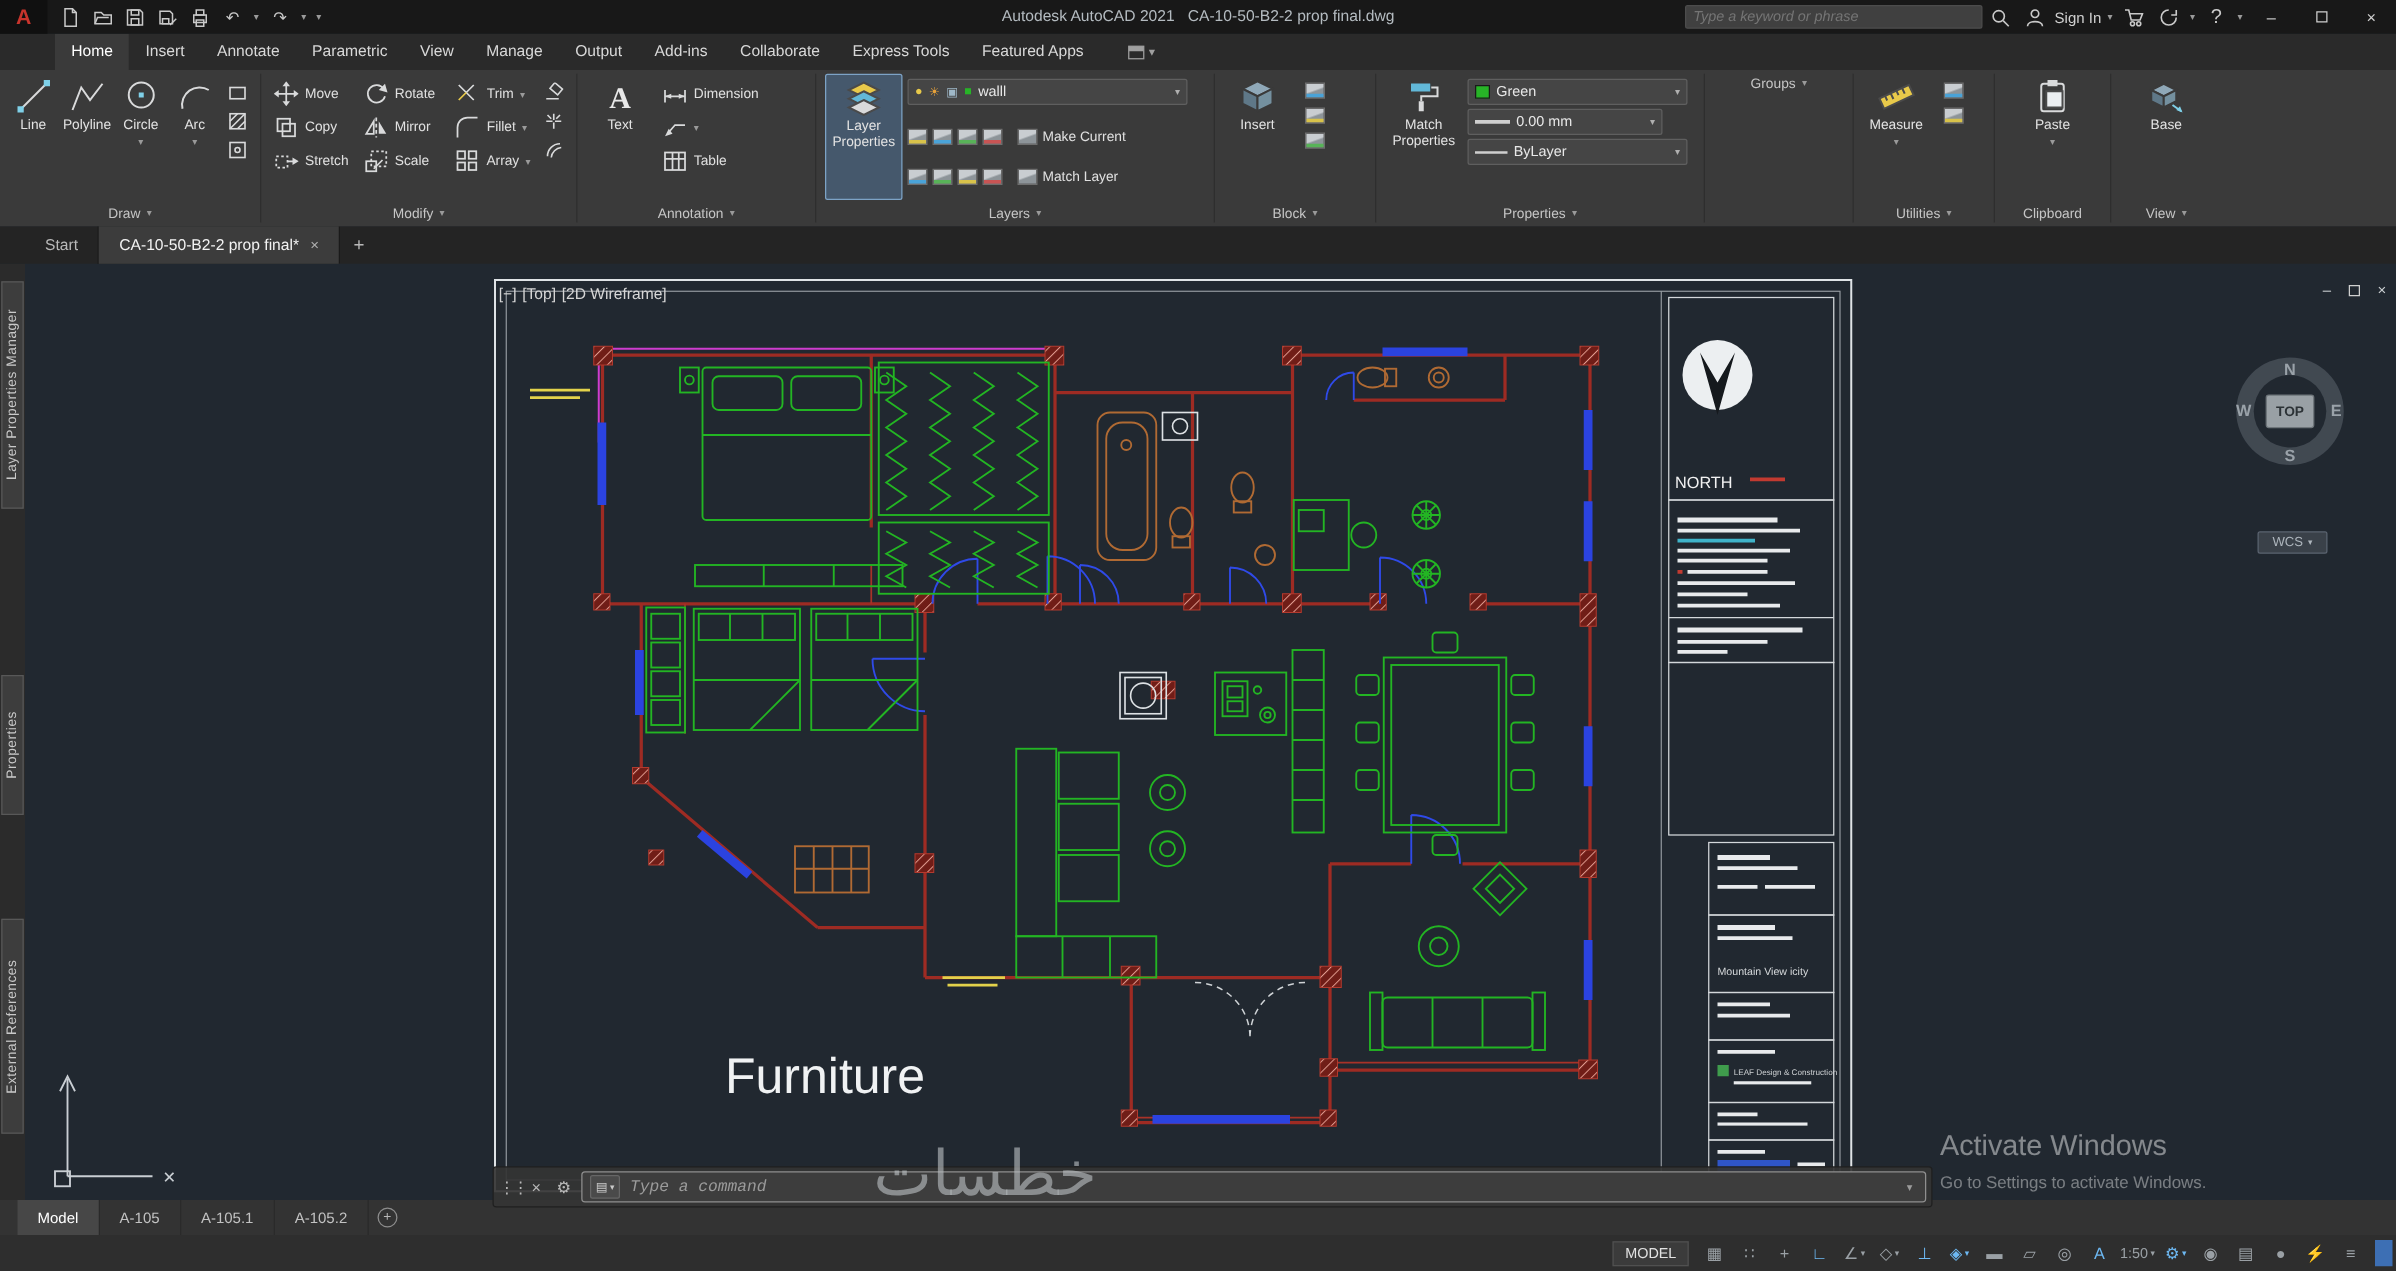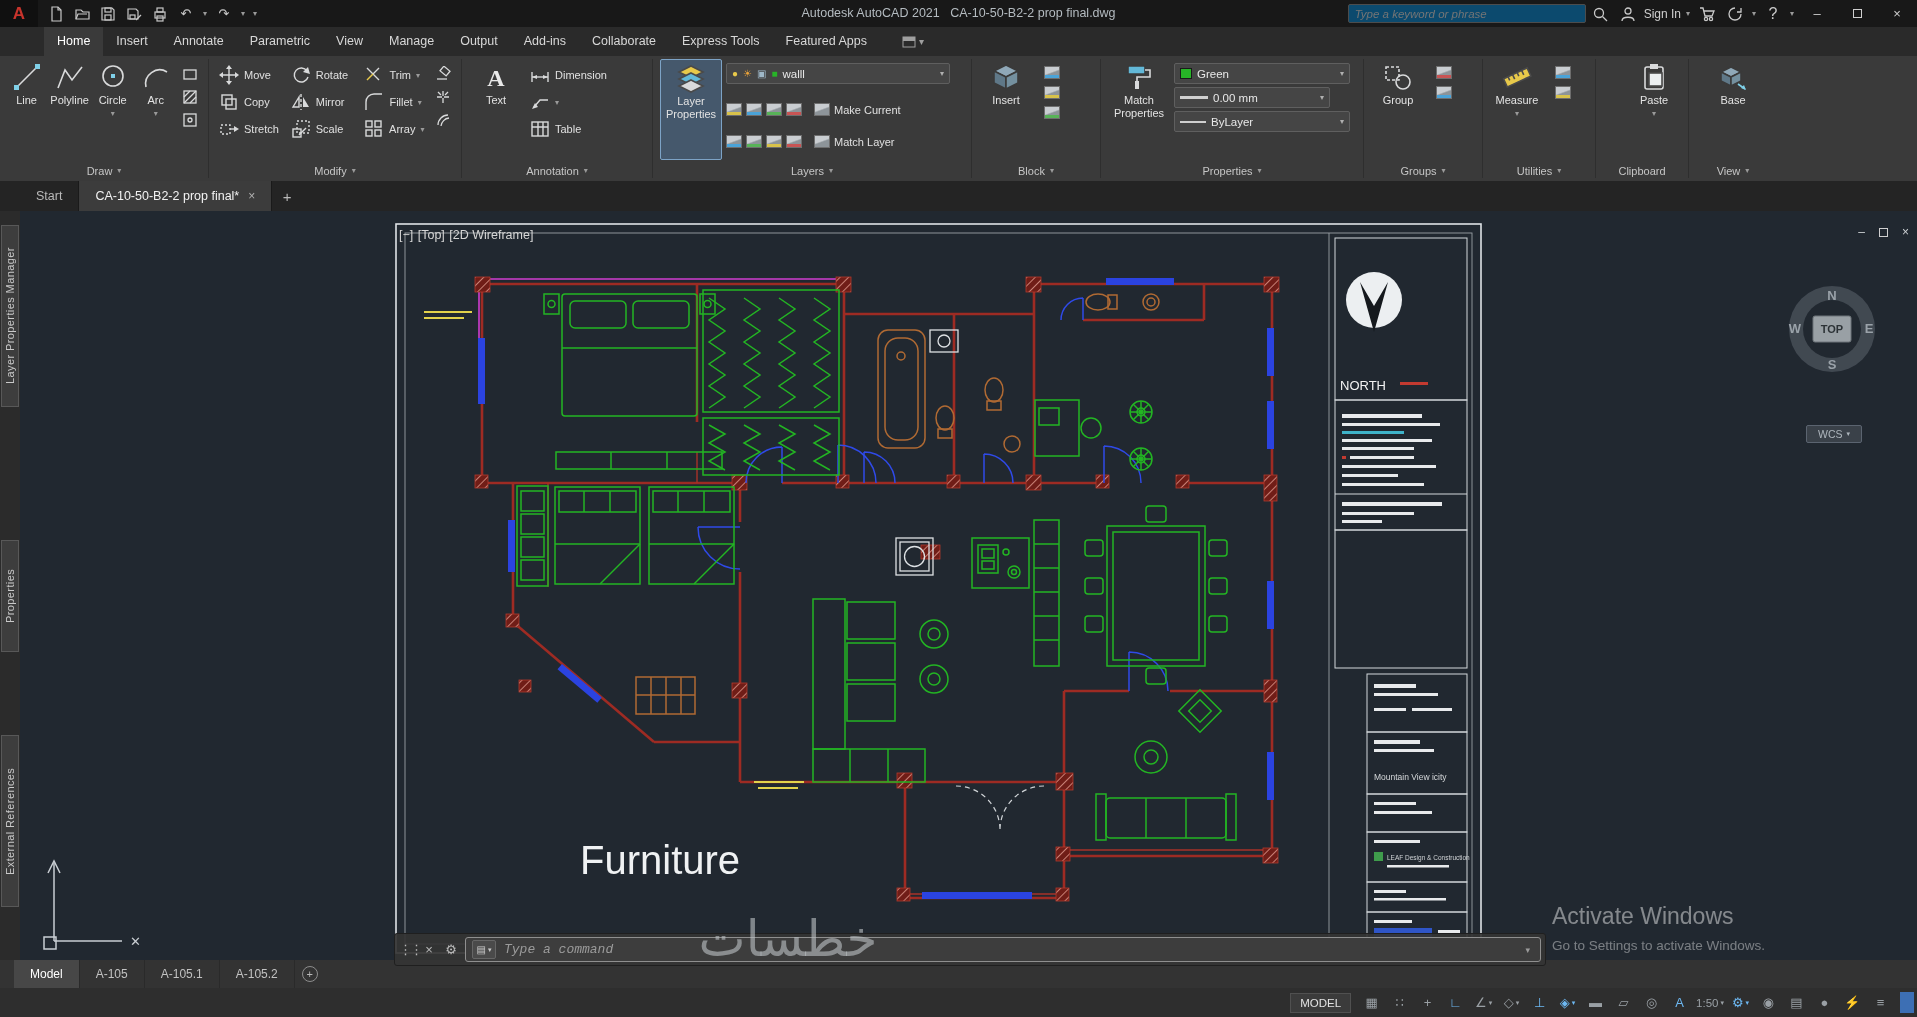--- a/index.html
+++ b/index.html
@@ -12,21 +12,21 @@
     background:#181818; display:flex; align-items:center; z-index:30; }
   .logo { width:38px; height:27px; display:flex; align-items:center; justify-content:center;
     font-weight:bold; font-size:17px; color:#c8342c; background:#101010; }
   .qat { display:flex; align-items:center; gap:2px; margin-left:6px; }
   .qbtn { width:24px; height:22px; display:flex; align-items:center; justify-content:center; color:#c9c9c9; font-size:13px; }
   .qbtn svg { stroke:#c9c9c9; fill:none; stroke-width:1.2; }
   .qcaret { font-size:8px; color:#9a9a9a; width:10px; text-align:center; }
   #title-center { position:absolute; left:0; right:0; top:0; height:27px; text-align:center;
     line-height:27px; font-size:12.5px; color:#b4bbc0; pointer-events:none; }
   .tb-right { margin-left:auto; display:flex; align-items:center; height:27px; }
-  .searchbox { width:238px; height:19px; background:#0c4a6e; border:1px solid #4c4c4c; border-radius:2px;
+  .searchbox { width:238px; height:19px; background:#404040; border:1px solid #4c4c4c; border-radius:2px;
     display:flex; align-items:center; padding:0 6px; }
   .searchbox input { background:transparent; border:none; outline:none; width:100%;
     font-style:italic; font-size:11.5px; color:#a8a8a8; font-family:"Liberation Sans",sans-serif; }
   .tbicon { width:28px; height:27px; display:flex; align-items:center; justify-content:center; color:#c9c9c9; }
   .tbicon svg { stroke:#c9c9c9; fill:none; stroke-width:1.3; }
   .signin { font-size:12px; color:#cfcfcf; margin:16px 2px; }
   .wbtn { width:40px; height:27px; display:flex; align-items:center; justify-content:center;
     color:#cfcfcf; font-size:13px; }
   .restore-box { width:9px; height:9px; border:1px solid #cfcfcf; }
 
@@ -587,33 +587,20 @@
       </div>
     </div>
     <div class="plabel">
       <span>Properties</span>
         <span class="caret">▾</span>
     </div>
   </div>
   <div class="psep"></div>
 
   <div class="panel" style="width:118px">
-    <div class="pbody">
-      <div class="bigbtn">
-        <svg width="30" height="30">
-            <rect x="3" y="5" width="13" height="13" stroke-dasharray="3 2"></rect>
-            <circle cx="20" cy="20" r="7"></circle>
-          </svg>
-        <span>Group</span>
-      </div>
-      <div class="minicol">
-        <div class="chip c4"></div>
-        <div class="chip c2"></div>
-      </div>
-    </div>
     <div class="plabel">
       <span>Groups</span>
         <span class="caret">▾</span>
     </div>
   </div>
   <div class="psep"></div>
 
   <div class="panel" style="width:112px">
     <div class="pbody">
       <div class="bigbtn">
@@ -632,21 +619,21 @@
       </div>
     </div>
     <div class="plabel">
       <span>Utilities</span>
         <span class="caret">▾</span>
     </div>
   </div>
   <div class="psep"></div>
 
   <div class="panel" style="width:92px">
-    <div class="pbody" style="justify-content:flex-end">
+    <div class="pbody" style="justify-content:center">
       <div class="bigbtn">
         <svg width="30" height="30">
             <rect x="6" y="5" width="18" height="22" rx="2"></rect>
             <rect x="11" y="2" width="8" height="5" fill="#d9dadb" stroke="none"></rect>
             <rect x="10" y="11" width="13" height="13" fill="#eceff1" stroke="#4a4a4a"></rect>
           </svg>
         <span>Paste</span>
         <span class="caret">▾</span>
       </div>
     </div>

